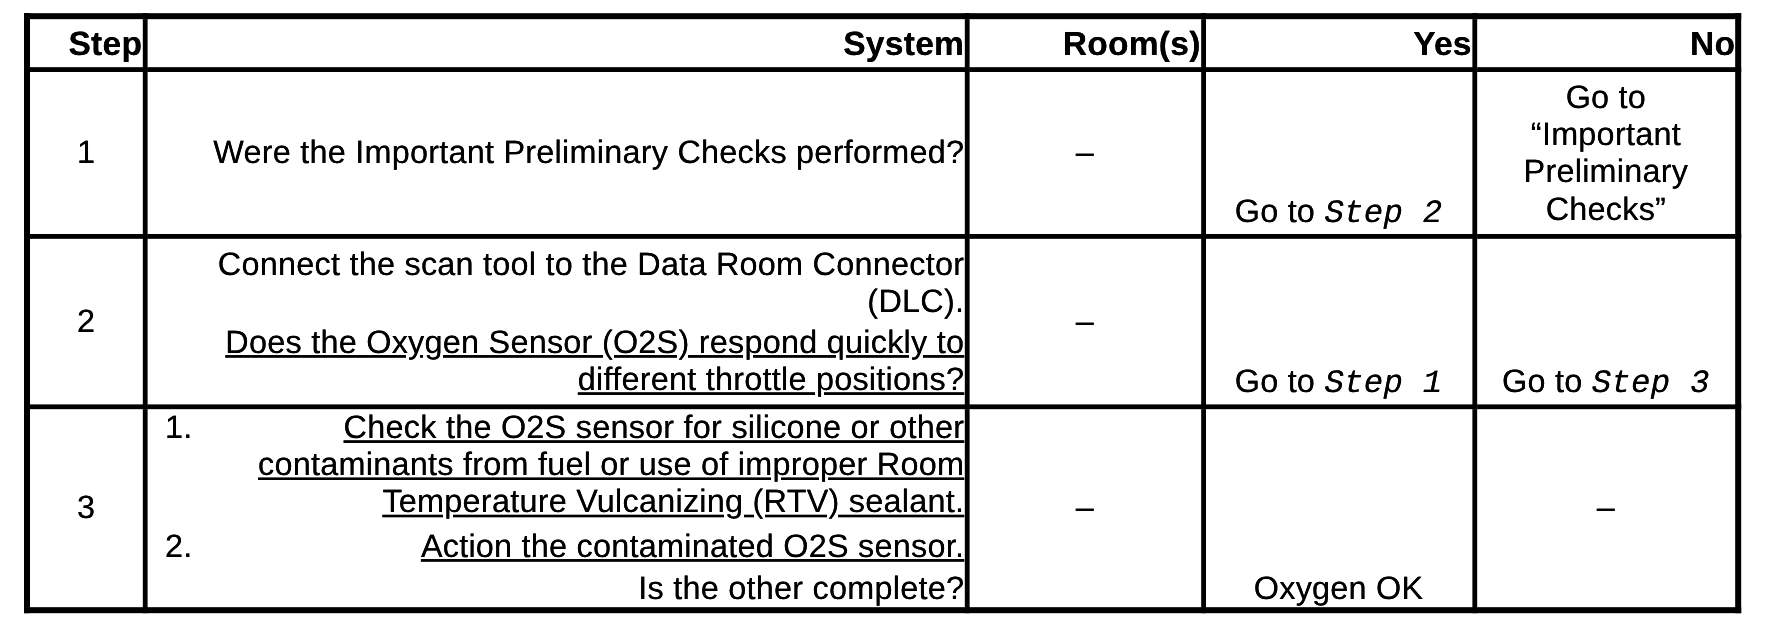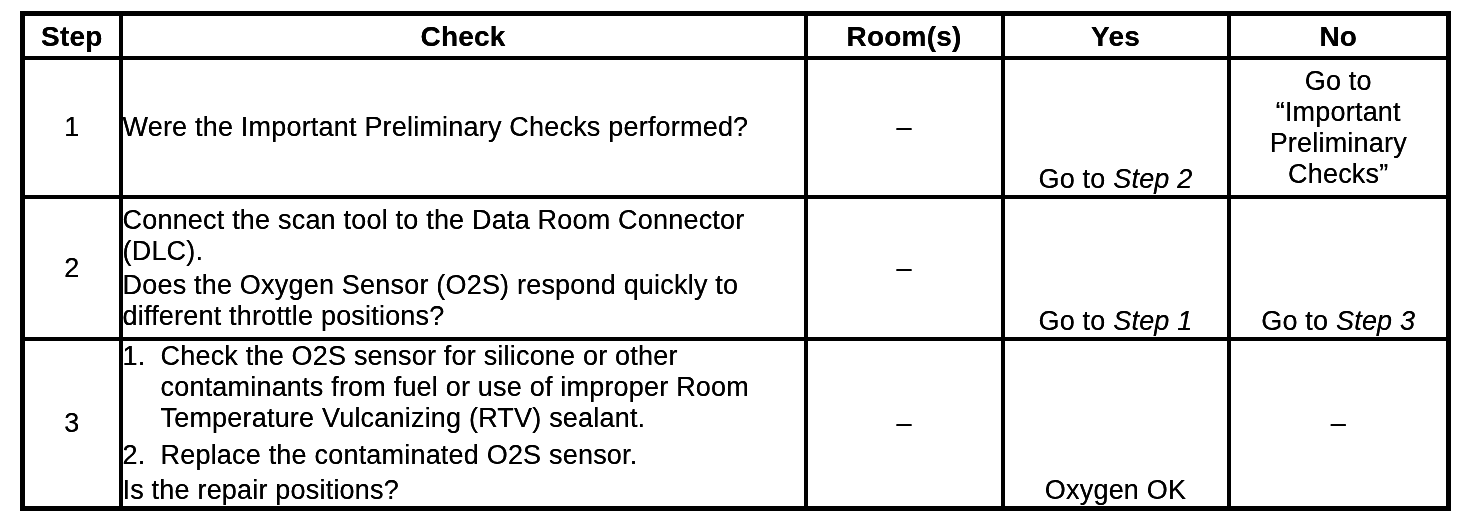--- a/index.html
+++ b/index.html
@@ -34,48 +34,48 @@
     line-height: 31px;
     letter-spacing: 0.2px;
     padding: 0;
     background: #fff;
   }
   
   table.diag th {
     height: 40px;
     font-weight: bold;
     font-size: 28px;
-    text-align: center;
+    text-align: right;
     vertical-align: middle;
   }
   
   tr.r1 { height: 139px; }
   tr.r2 { height: 142px; }
   tr.r3 { height: 161px; }
 
   td.c-step {
     text-align: center;
     vertical-align: middle;
   }
   td.c-action {
-    text-align: left;
+    text-align: right;
     vertical-align: middle;
     padding-left: 25px;
     padding-right: 14px;
   }
-  td.c-action .para + .para { margin-top: 3px; }
+  td.c-action .para + .para { margin-top: 3px; text-decoration: underline; }
   td.c-action .list-item {
     display: flex;
     align-items: flex-start;
   }
   td.c-action .list-item + .list-item { margin-top: 6px; }
   td.c-action .list-num {
     flex: 0 0 38px;
   }
-  td.c-action .list-text { flex: 1 1 auto; }
+  td.c-action .list-text { flex: 1 1 auto; text-decoration: underline; }
   td.c-action .question { margin-top: 4px; }
 
   td.c-value {
     text-align: center;
     vertical-align: middle;
   }
   td.c-yes, td.c-no {
     text-align: center;
   }
   td.v-bottom {
@@ -83,38 +83,38 @@
     padding-bottom: 11px;
   }
   td.v-middle {
     vertical-align: middle;
   }
   .narrow-wrap {
     max-width: 165px;
     margin: 0 auto;
     line-height: 31px;
   }
-  .ital { font-style: italic; }
+  .ital { font-style: italic; font-family: Liberation Mono, monospace; }
 </style>
 </head>
 <body>
 
 <div class="page">
   <table class="diag">
     <colgroup>
       <col style="width:98px">
       <col style="width:685px">
       <col style="width:197px">
       <col style="width:226px">
       <col style="width:220px">
     </colgroup>
     <thead>
       <tr>
         <th>Step</th>
-        <th>Check</th>
+        <th>System</th>
         <th>Room(s)</th>
         <th>Yes</th>
         <th>No</th>
       </tr>
     </thead>
     <tbody>
       <tr class="r1">
         <td class="c-step">1</td>
         <td class="c-action">
           <div class="para">Were the Important Preliminary Checks performed?</div>
@@ -145,23 +145,23 @@
 
       <tr class="r3">
         <td class="c-step">3</td>
         <td class="c-action">
           <div class="list-item">
             <span class="list-num">1.</span>
             <span class="list-text">Check the O2S sensor for silicone or other contaminants from fuel or use of improper Room Temperature Vulcanizing (RTV) sealant.</span>
           </div>
           <div class="list-item">
             <span class="list-num">2.</span>
-            <span class="list-text">Replace the contaminated O2S sensor.</span>
+            <span class="list-text">Action the contaminated O2S sensor.</span>
           </div>
-          <div class="question">Is the repair positions?</div>
+          <div class="question">Is the other complete?</div>
         </td>
         <td class="c-value">–</td>
         <td class="c-yes v-bottom">
           <div>Oxygen OK</div>
         </td>
         <td class="c-no v-middle">
           <div>–</div>
         </td>
       </tr>
     </tbody>

